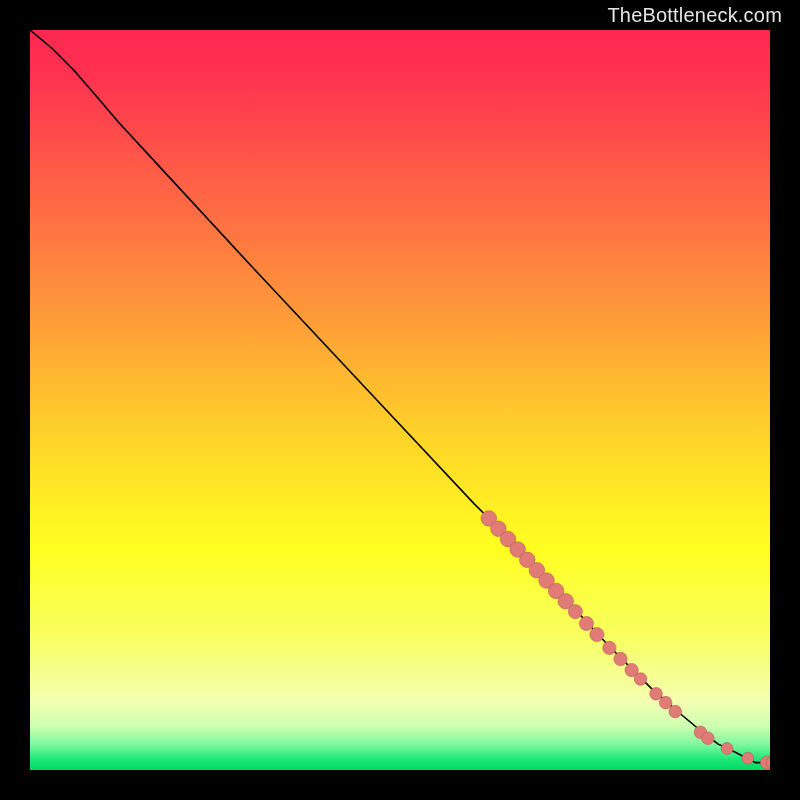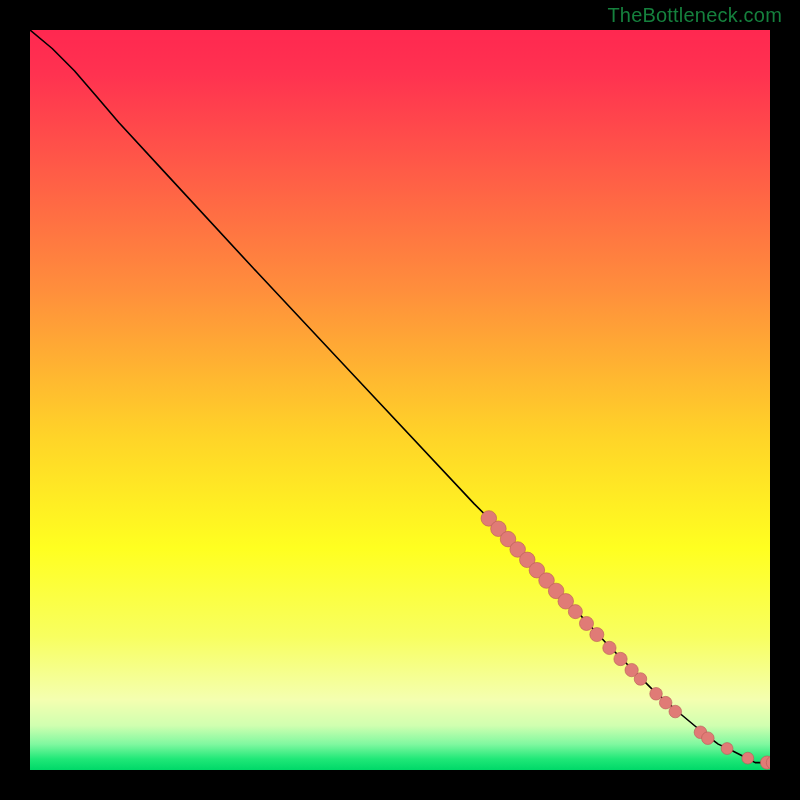--- a/index.html
+++ b/index.html
@@ -9,21 +9,21 @@
     top: 0; left: 0;
     width: 800px; height: 800px;
     background: #000;
   }
   .watermark {
     position: absolute;
     top: 4px;
     right: 18px;
     font-family: Arial, Helvetica, sans-serif;
     font-size: 20px;
-    color: #15803d;
+    color: #e5e5e5;
     font-weight: 500;
     letter-spacing: 0.2px;
     user-select: none;
   }
   .plot-wrap {
     position: absolute;
     left: 30px;
     top: 30px;
     width: 740px;
     height: 740px;

